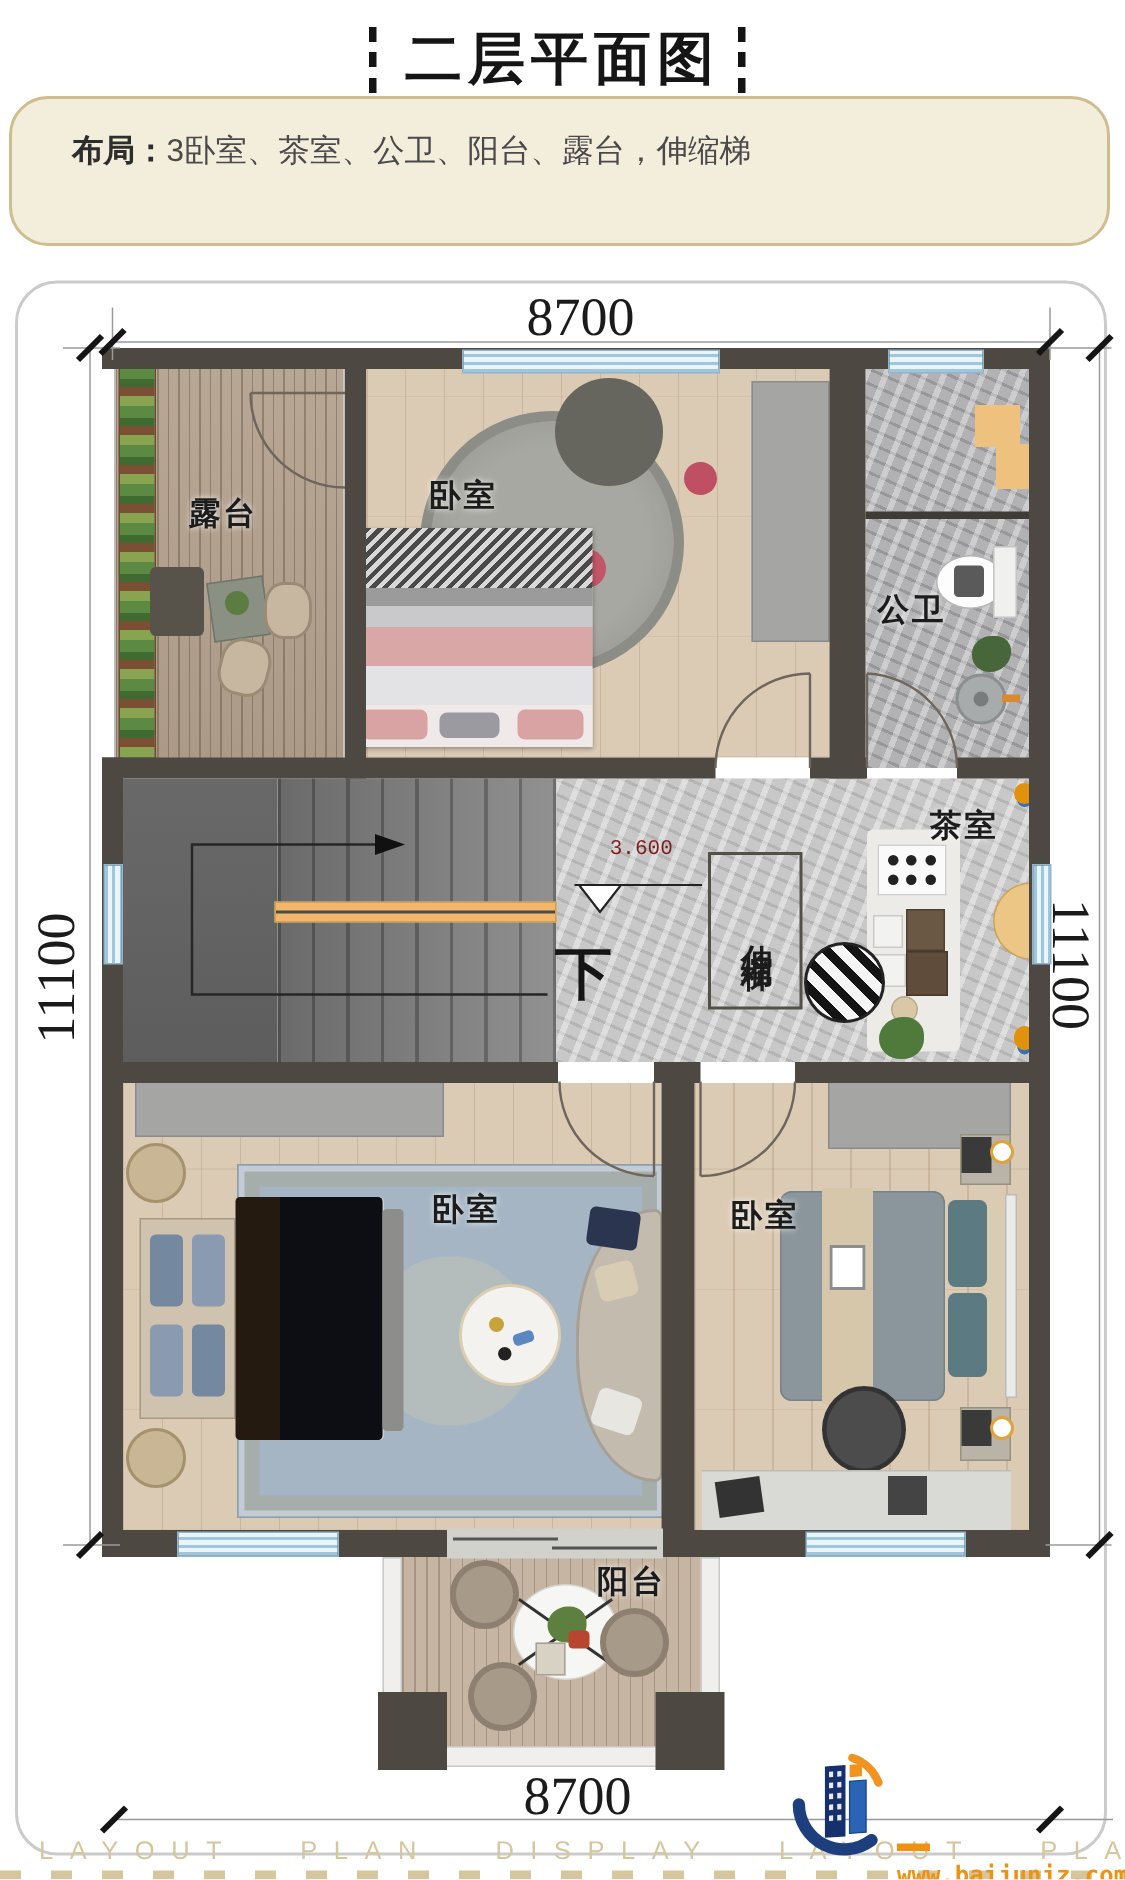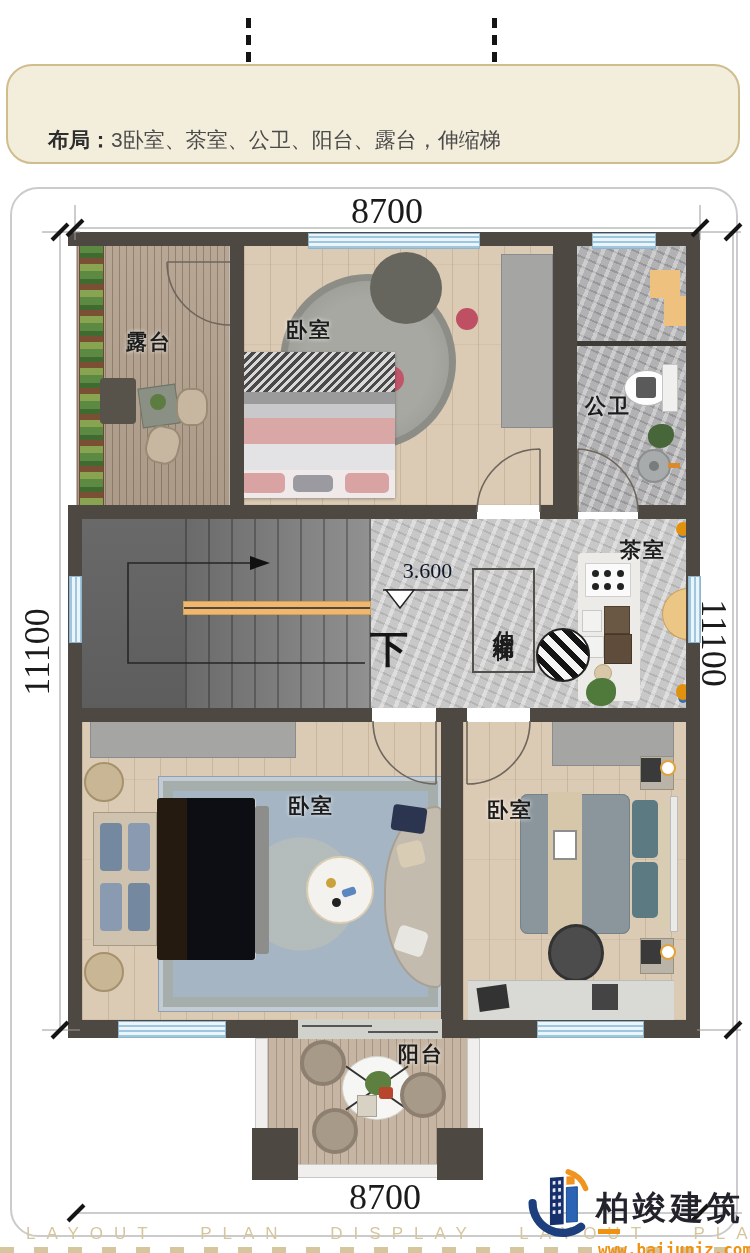--- a/index.html
+++ b/index.html
@@ -3,21 +3,21 @@
 <meta charset="utf-8">
 <style>
   html,body{margin:0;padding:0;background:#fff;}
   .page{position:relative;width:750px;height:1253px;background:#fff;overflow:hidden;
         font-family:"Liberation Sans","DejaVu Sans",sans-serif;}
   .abs{position:absolute;}
   
   .title{left:0;top:14px;width:750px;text-align:center;font-size:38px;font-weight:800;color:#151515;letter-spacing:4px;}
   .tdash{width:5px;height:46px;background:repeating-linear-gradient(0deg,#141414 0 10px,transparent 10px 17px);}
   .info-box{left:6px;top:64px;width:734px;height:100px;background:#f3eddc;border:2px solid #cfbd8e;border-radius:26px;box-sizing:border-box;}
-  .info-line1{left:48px;top:86px;font-size:21px;color:#4a4a4a;margin-top:40px;}
+  .info-line1{left:48px;top:86px;font-size:21px;color:#4a4a4a;}
   .info-line1 b{color:#2d2d2d;}
   .info-line2{left:48px;top:126px;font-size:21px;font-weight:700;color:#cf941a;}
   .diamond{color:#d3961c;font-size:19px;margin-right:10px;}
   sup{font-size:13px;}
   
   .card{left:10px;top:187px;width:728px;height:1050px;border:2px solid #cbcbcb;border-radius:28px;background:#fff;box-sizing:border-box;}
   
   .dim{font-family:"Liberation Serif","DejaVu Serif",serif;font-size:36px;color:#1b1b1b;text-align:center;}
   
   .wall{background:#4e4842;}
@@ -47,20 +47,21 @@
   .brand-site{left:598px;top:1221px;font-size:16px;font-weight:700;color:#ef9212;font-family:"DejaVu Sans Mono",monospace;}
   .site-dash{display:inline-block;width:22px;height:5px;background:#ef9212;margin-right:6px;vertical-align:middle;}
   .stair-label{writing-mode:vertical-rl;letter-spacing:5px;font-size:21px;font-weight:700;color:#1c1c1c;
                text-align:center;}
 </style>
 </head>
 <body>
 
 <div class="page">
 
+  <div class="abs title">二层平面图</div>
   <div class="abs tdash" style="left:246px;top:16px;"></div>
   <div class="abs tdash" style="left:492px;top:16px;"></div>
 
   <div class="abs info-box"></div>
   <div class="abs info-line1">
     <b>布局：</b><span>3卧室、茶室、公卫、阳台、露台，伸缩梯</span>
   </div>
 
   <div class="abs card"></div>
 
@@ -113,21 +114,21 @@
   <div class="abs" style="left:637px;top:449px;width:34px;height:34px;border-radius:50%;background:#a7abac;border:2px solid #8b8f90;box-sizing:border-box;"></div>
   <div class="abs" style="left:649px;top:461px;width:10px;height:10px;border-radius:50%;background:#787c7d;"></div>
   <div class="abs" style="left:668px;top:463px;width:12px;height:5px;background:#d98a2e;"></div>
 
   <div class="abs" style="left:183px;top:601px;width:188px;height:14px;background:#f2b76b;border:1px solid #caa05c;box-sizing:border-box;">
     <div style="margin-top:5px;height:2px;background:#4a4a4a;"></div>
   </div>
   <div class="abs" style="left:472px;top:568px;width:63px;height:105px;border:2px solid #53504a;box-sizing:border-box;display:flex;align-items:center;justify-content:center;">
     <span class="stair-label">伸缩梯</span>
   </div>
-  <div class="abs" style="left:385px;top:558px;width:85px;text-align:center;font-family:Liberation Serif, serif;font-size:22px;color:#0f172a;">3.600</div>
+  <div class="abs" style="left:385px;top:558px;width:85px;text-align:center;font-family:Liberation Mono, monospace;font-size:14px;color:#7f1d1d;">3.600</div>
   <div class="abs" style="left:370px;top:624px;font-size:38px;font-weight:700;color:#151515;">下</div>
 
   <div class="abs" style="left:578px;top:553px;width:62px;height:148px;background:#edebe7;border-radius:4px;"></div>
   <div class="abs" style="left:585px;top:563px;width:46px;height:34px;background:#fafafa;border:1px solid #cfcfcf;box-sizing:border-box;display:grid;grid-template-columns:repeat(3,1fr);place-items:center;padding:3px;">
     <i style="width:7px;height:7px;border-radius:50%;background:#222;"></i>
       <i style="width:7px;height:7px;border-radius:50%;background:#222;"></i>
       <i style="width:7px;height:7px;border-radius:50%;background:#222;"></i>
     <i style="width:7px;height:7px;border-radius:50%;background:#222;"></i>
       <i style="width:7px;height:7px;border-radius:50%;background:#222;"></i>
       <i style="width:7px;height:7px;border-radius:50%;background:#222;"></i>
@@ -299,18 +300,17 @@
         <rect x="27" y="42" width="3" height="4"></rect>
           <rect x="33" y="42" width="3" height="4"></rect>
         <rect x="27" y="50" width="3" height="4"></rect>
           <rect x="33" y="50" width="3" height="4"></rect>
       </g>
       <rect x="42" y="14" width="9" height="9" fill="#f0931f"></rect>
       <rect x="42" y="26" width="12" height="38" fill="#2b63b5"></rect>
       <rect x="42" y="26" width="12" height="38" fill="none" stroke="#174a8e" stroke-width="1"></rect>
     </g>
   </svg>
-  <div class="abs brand-name">柏竣建筑</div>
   <div class="abs brand-site">
     <span class="site-dash"></span><span>www.baijunjz.com</span>
   </div>
 
 </div>
 
 </body></html>

